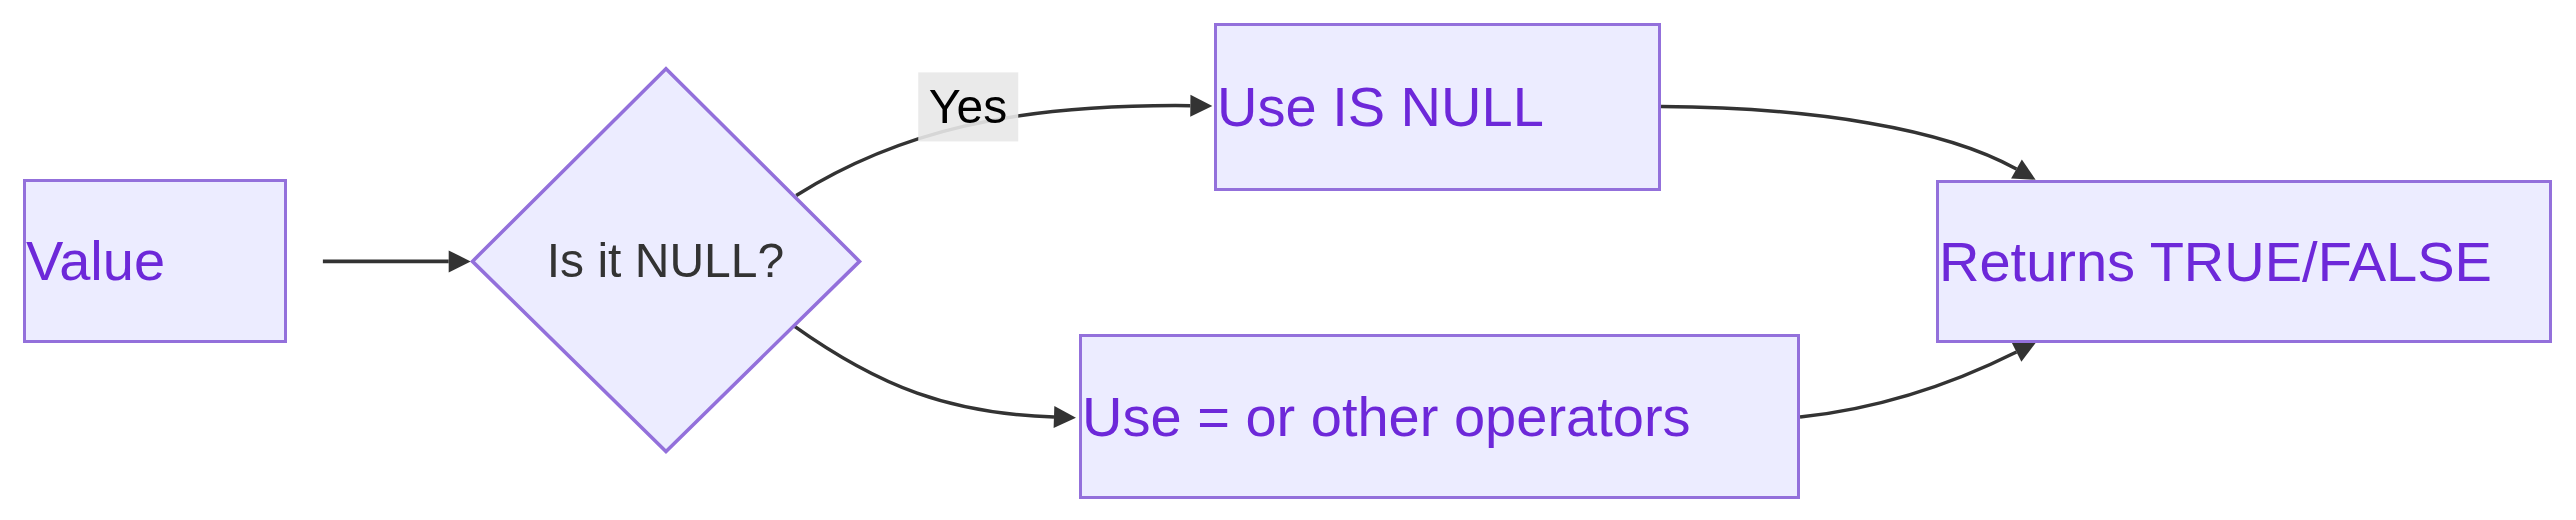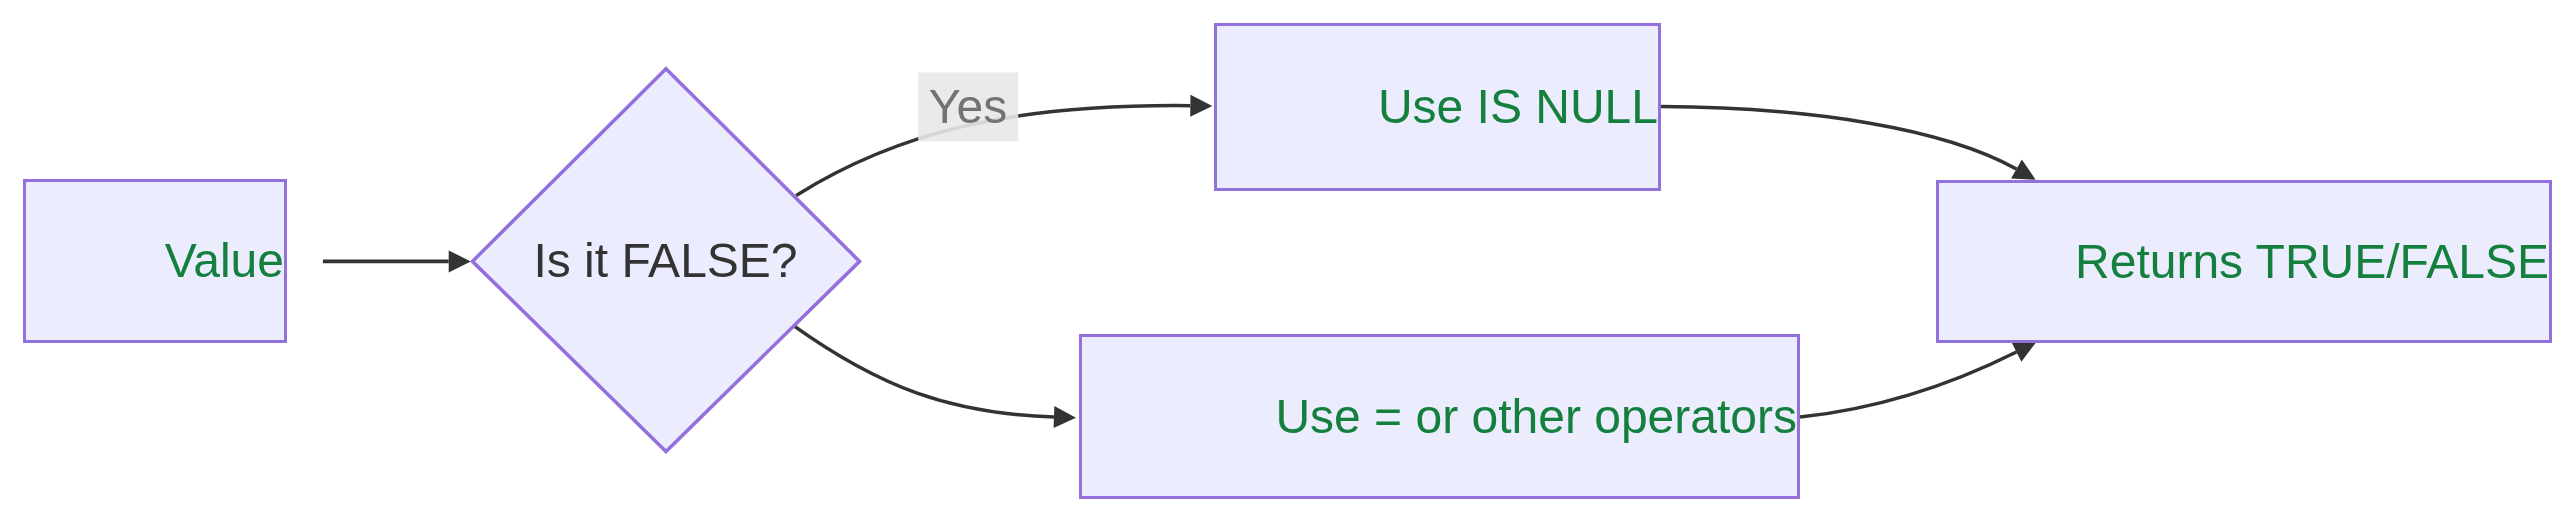--- a/index.html
+++ b/index.html
@@ -17,25 +17,25 @@
     inset: 0;
     z-index: 1;
   }
   .node {
     position: absolute;
     box-sizing: border-box;
     background: #ECECFF;
     border: 3.5px solid #9370DB;
     display: flex;
     align-items: center;
-    justify-content: flex-end;
+    justify-content: flex-start;
     text-align: center;
-    font-size: 48px;
+    font-size: 56px;
     line-height: 1.2;
-    color: #15803d;
+    color: #6d28d9;
     z-index: 2;
   }
   .node-value        { left: 23px;   top: 179px; width: 264px; height: 164px; }
   .node-use-is-null  { left: 1214px; top: 23px;  width: 447px; height: 168px; }
   .node-use-operators{ left: 1079px; top: 334px; width: 721px; height: 165px; }
   .node-returns      { left: 1936px; top: 180px; width: 616px; height: 163px; }
   .diamond-label {
     position: absolute;
     left: 472px; top: 69px; width: 387px; height: 383px;
     display: flex; align-items: center; justify-content: center;
@@ -43,21 +43,21 @@
     z-index: 2;
     pointer-events: none;
   }
   .edge-label {
     position: absolute;
     transform: translate(-50%, -50%);
     background: rgba(232, 232, 232, 0.9);
     padding: 7px 10.6px;
     font-size: 48px;
     line-height: 1.15;
-    color: #737373;
+    color: #000000;
     z-index: 3;
     white-space: nowrap;
   }
   .edge-label-yes { left: 968px; top: 107px; }
   .edge-label-no  { left: 970px; top: 419px; }
 </style>
 </head>
 <body>
 
 <div class="canvas">
@@ -80,21 +80,21 @@
     <path d="M2046,474 C2140,464 2220,436 2292,400" fill="none" stroke="#333333" stroke-width="4" marker-end="url(#arrow)"></path>
 
     <polygon points="757,78 977,297 757,513 537,297" fill="#ECECFF" stroke="#9370DB" stroke-width="4"></polygon>
   </svg>
 
   <div class="node node-value">
     <span>Value</span>
   </div>
 
   <div class="diamond-label">
-    <span>Is it FALSE?</span>
+    <span>Is it NULL?</span>
   </div>
 
   <div class="node node-use-is-null">
     <span>Use IS NULL</span>
   </div>
 
   <div class="node node-use-operators">
     <span>Use = or other operators</span>
   </div>
 

